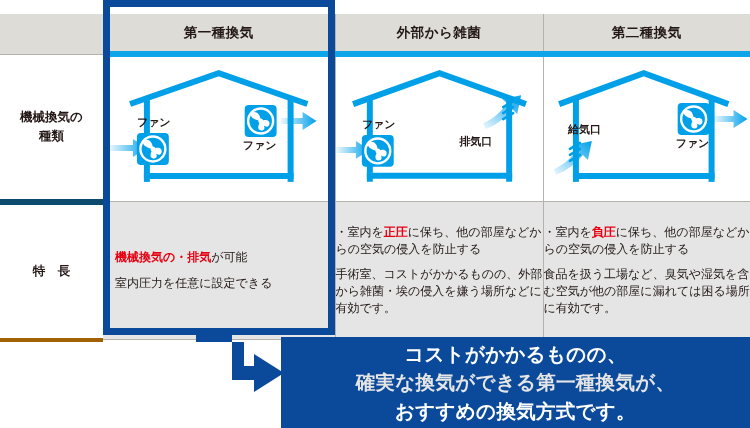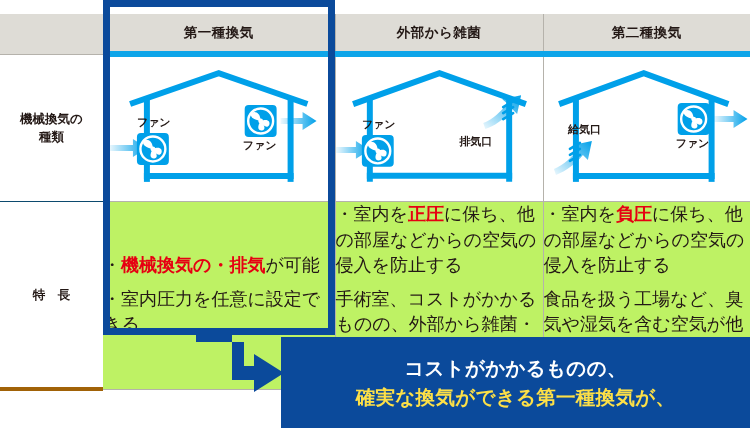--- a/index.html
+++ b/index.html
@@ -63,29 +63,29 @@
 
   .rowlabel {
     text-align: center;
     font-size: 12.5px;
     font-weight: bold;
     color: #231815;
     line-height: 1.45;
     border-bottom: 4px solid #a16207;
     background: #ffffff;
   }
-  .rowlabel.top { border-bottom: 1px solid #0c4a6e; }
+  .rowlabel.top { border-bottom: 6px solid #0c4a6e; }
 
   .feat {
     padding: 10px 10px 6px 10px;
     vertical-align: top;
-    font-size: 18px;
+    font-size: 12px;
     line-height: 1.42;
     color: #231815;
-    background: #bef264;
+    background: #e5e5e5;
     border-bottom: 1px solid #b5b2ab;
   }
   .feat p { margin: 0 0 8px 0; }
   .feat p:last-child { margin-bottom: 0; }
   .hl-red { color: #e60012; font-weight: bold; }
   .bullet-txt { font-weight: normal; }
   .sub-txt { }
 
   .diagram-cell {
     background: #ffffff;
@@ -137,21 +137,21 @@
   }
   .banner-line {
     font-size: 19.5px;
     font-weight: bold;
     line-height: 1.44;
     letter-spacing: 0.3px;
     text-align: right;
     white-space: nowrap;
   }
   .banner-line.white { color: #ffffff; }
-  .banner-line.yellow { color: #fde047; }
+  .banner-line.yellow { color: #e5e5e5; }
 
   
   .svg-lbl {
     font-family: "Liberation Sans", "DejaVu Sans", sans-serif;
     font-size: 11px;
     font-weight: bold;
     fill: #231815;
   }
 </style>
 </head>
@@ -348,15 +348,16 @@
 
   <div class="highlight-box"></div>
 
   <svg class="connector" viewBox="0 0 100 62">
     <path d="M0,0 L0,12 L48,12 L48,36 L58,36 L58,24 L88,43 L58,62 L58,50 L36,50 L36,0 Z" fill="#0b4a9b"></path>
   </svg>
 
   <div class="banner">
     <div class="banner-line white">コストがかかるものの、</div>
     <div class="banner-line yellow">確実な換気ができる第一種換気が、</div>
+    <div class="banner-line white">おすすめの換気方式です。</div>
   </div>
 
 </div>
 
 </body></html>

